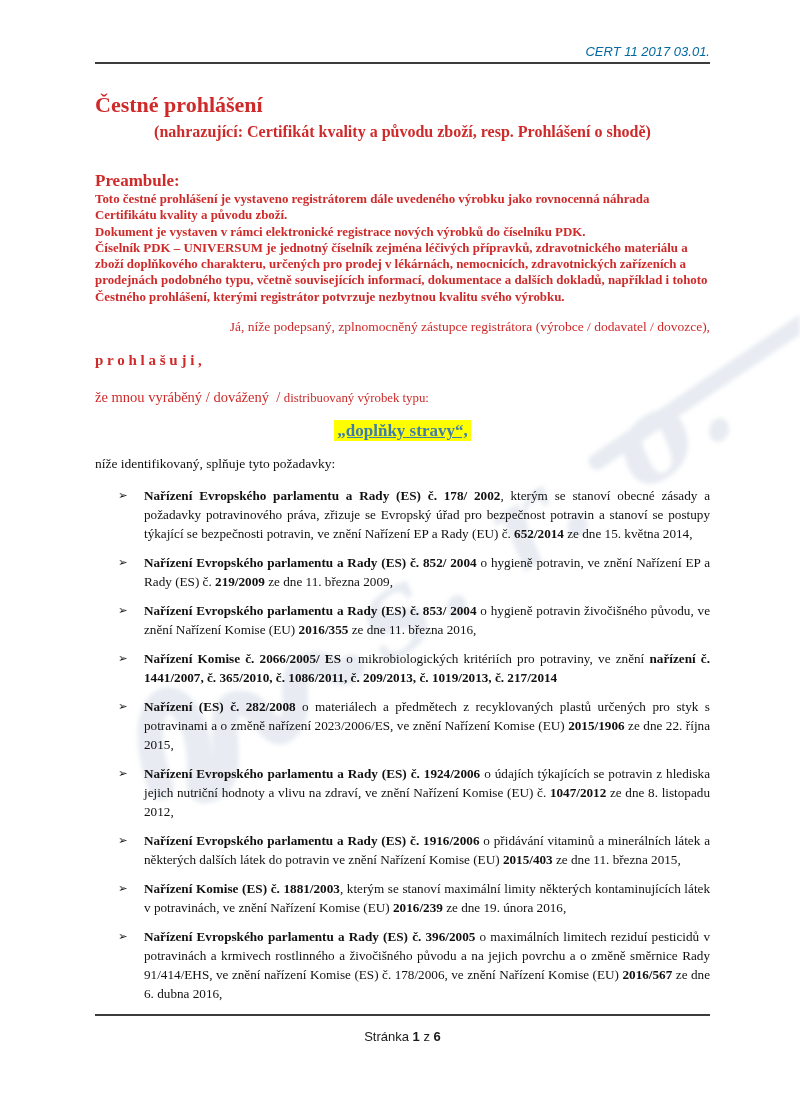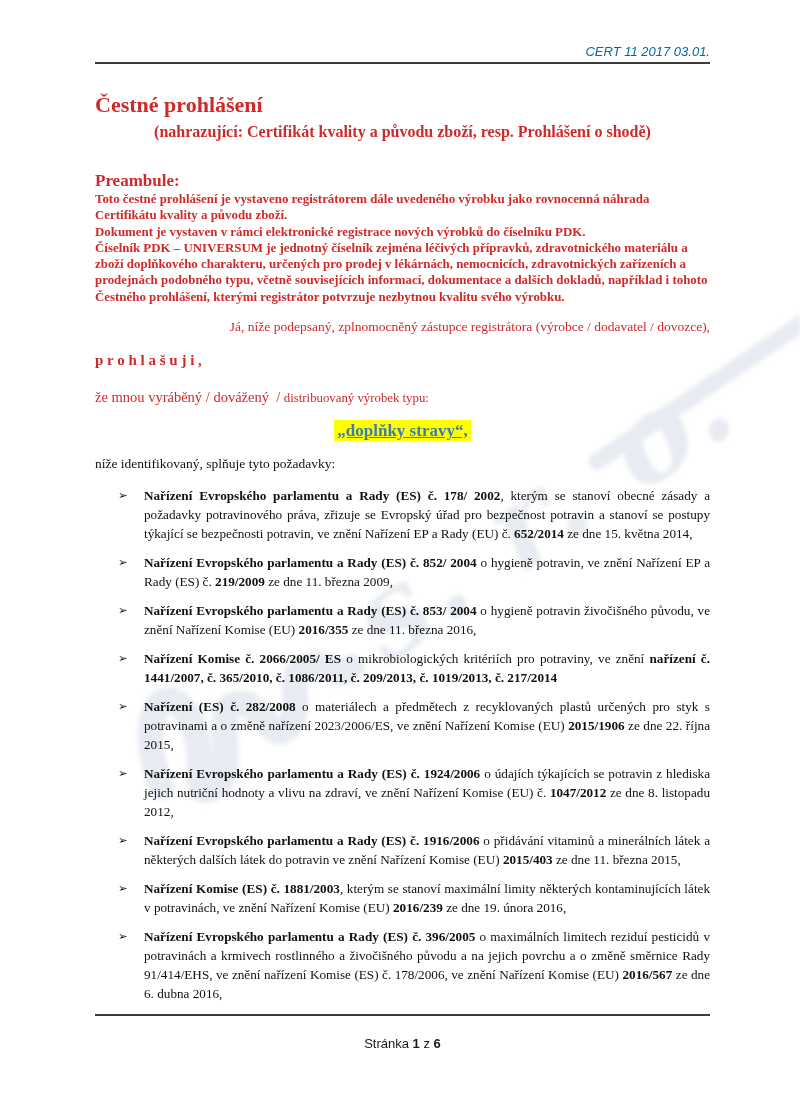--- a/index.html
+++ b/index.html
@@ -127,21 +127,21 @@
   .bullet-text .b{font-weight:bold;}
   
   .footer{
     position:absolute;left:95px;right:90px;top:1014px;
     z-index:1;
     border-top:2px solid #3c3c3c;
     text-align:center;
     font-family:"Liberation Sans", sans-serif;
     font-size:13px;
     color:#1a1a1a;
-    padding-top:20px;
+    padding-top:13px;
   }
   .footer .num{font-weight:bold;}
 </style>
 </head>
 <body>
 
 <div class="page">
 
   <svg class="wm-svg" viewBox="0 0 800 1100" aria-hidden="true">
     <g transform="rotate(-34 400 560)">

